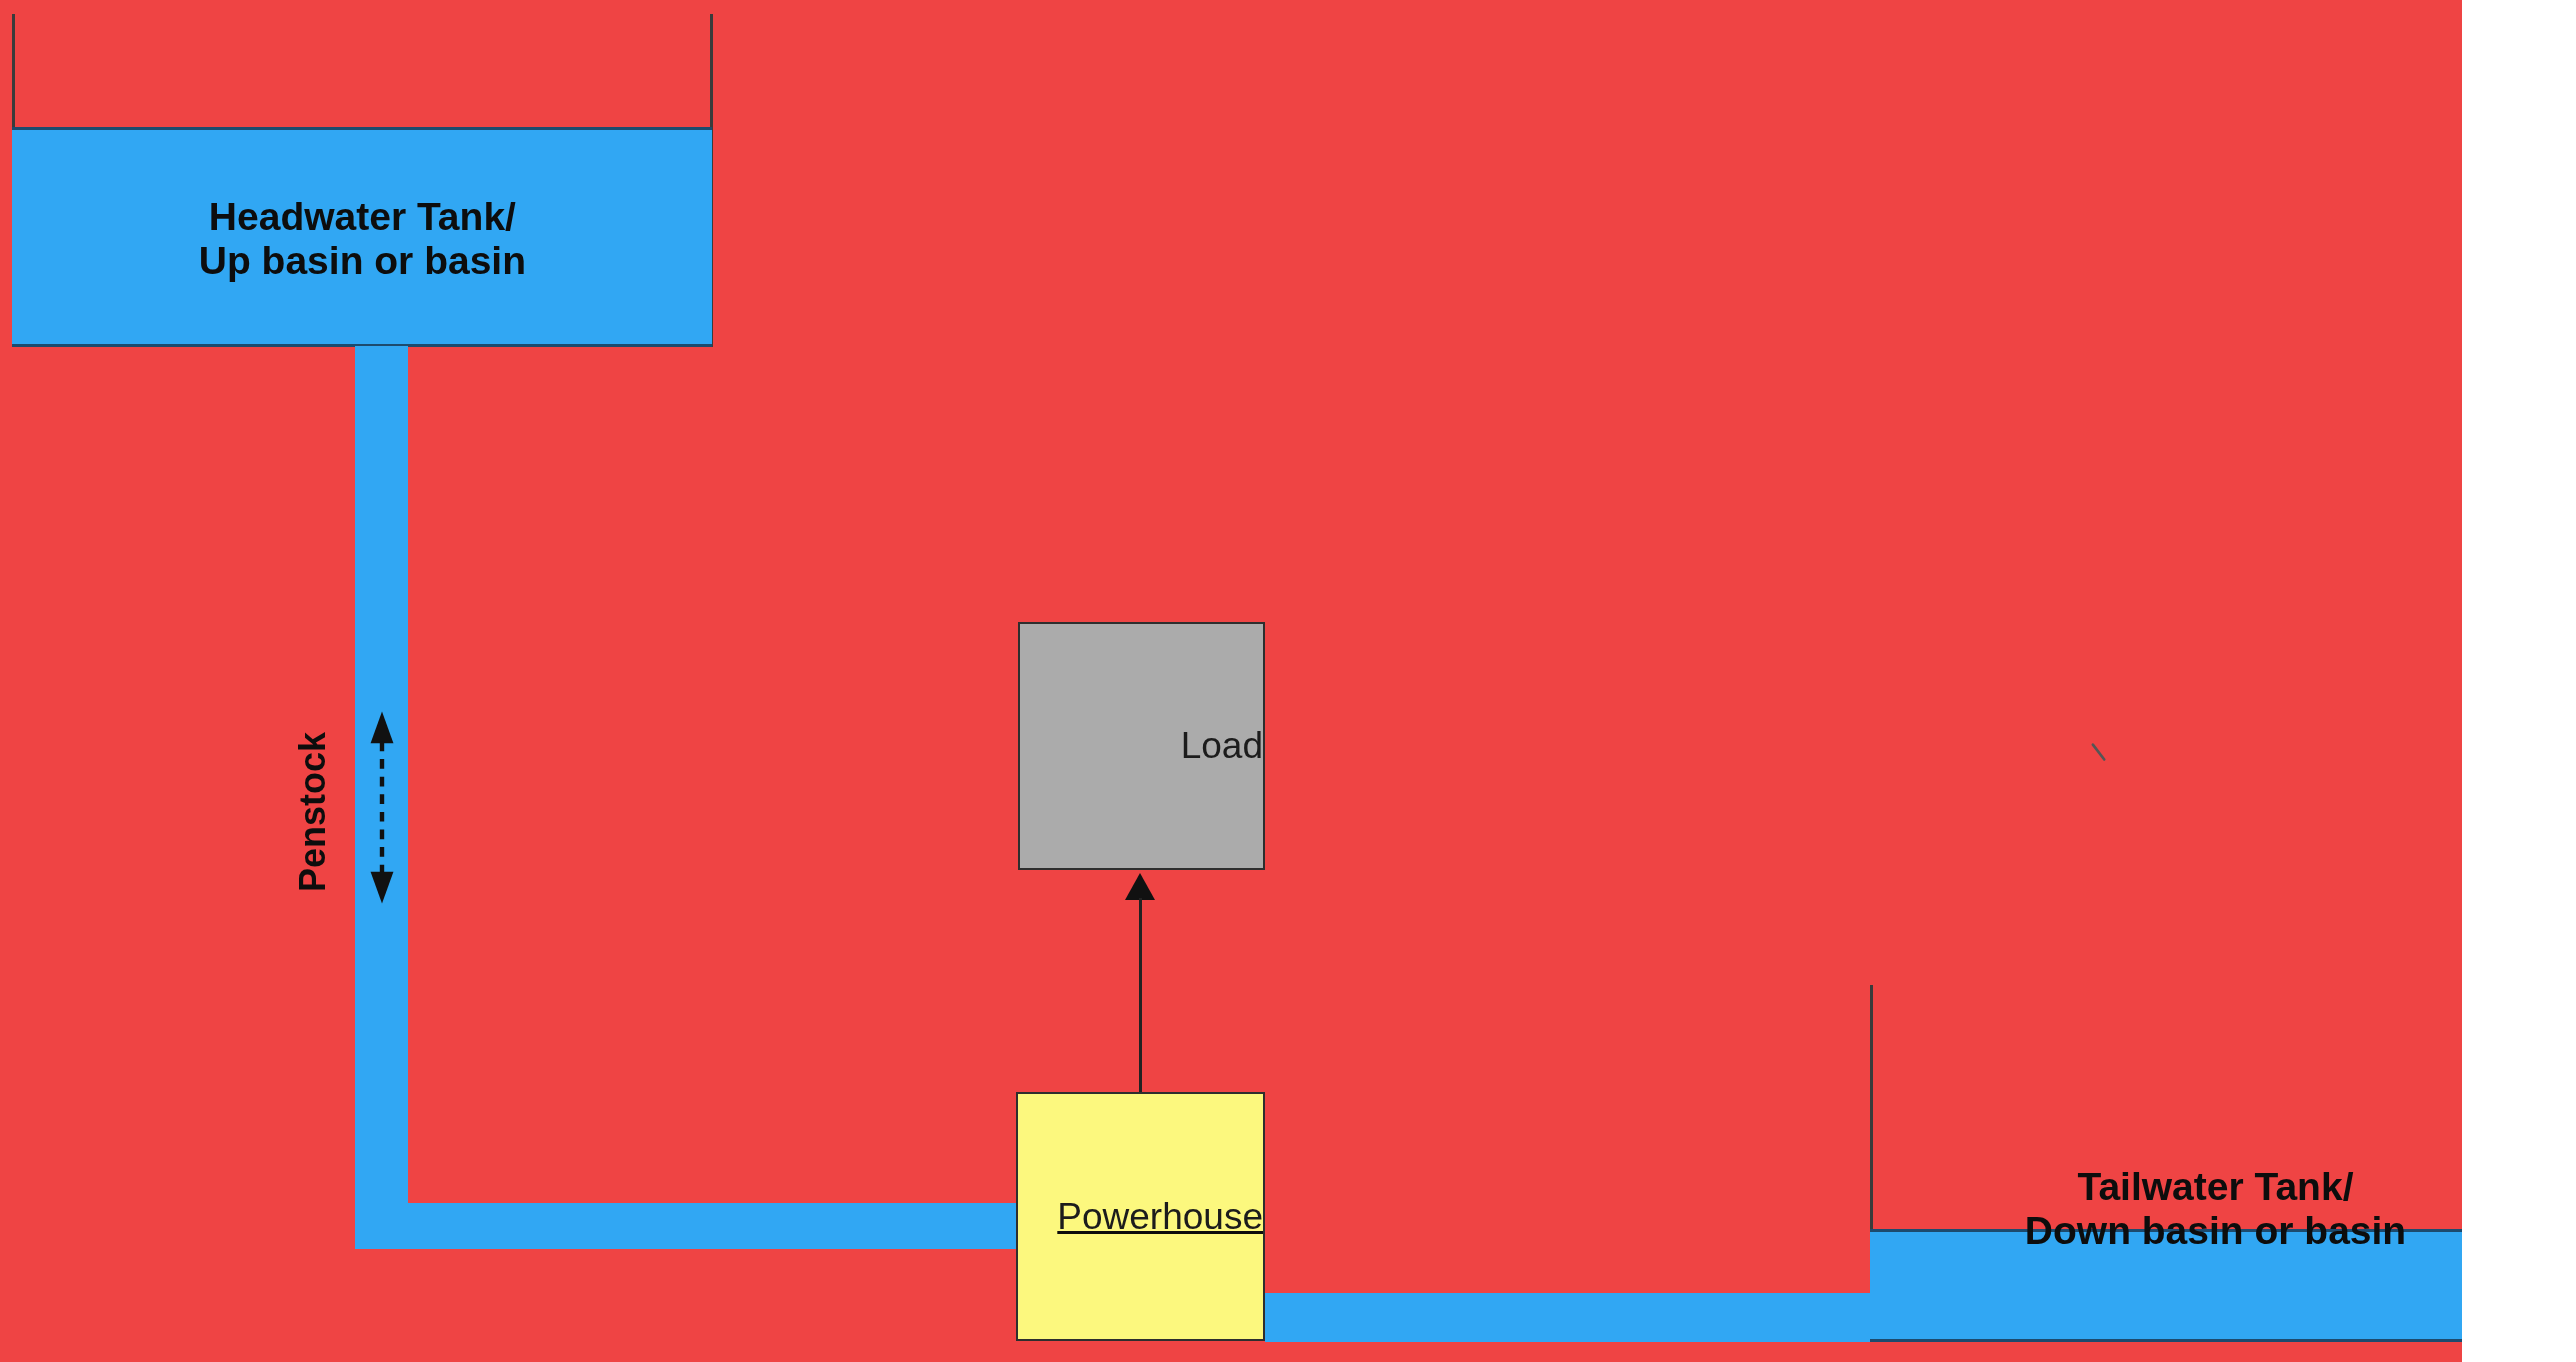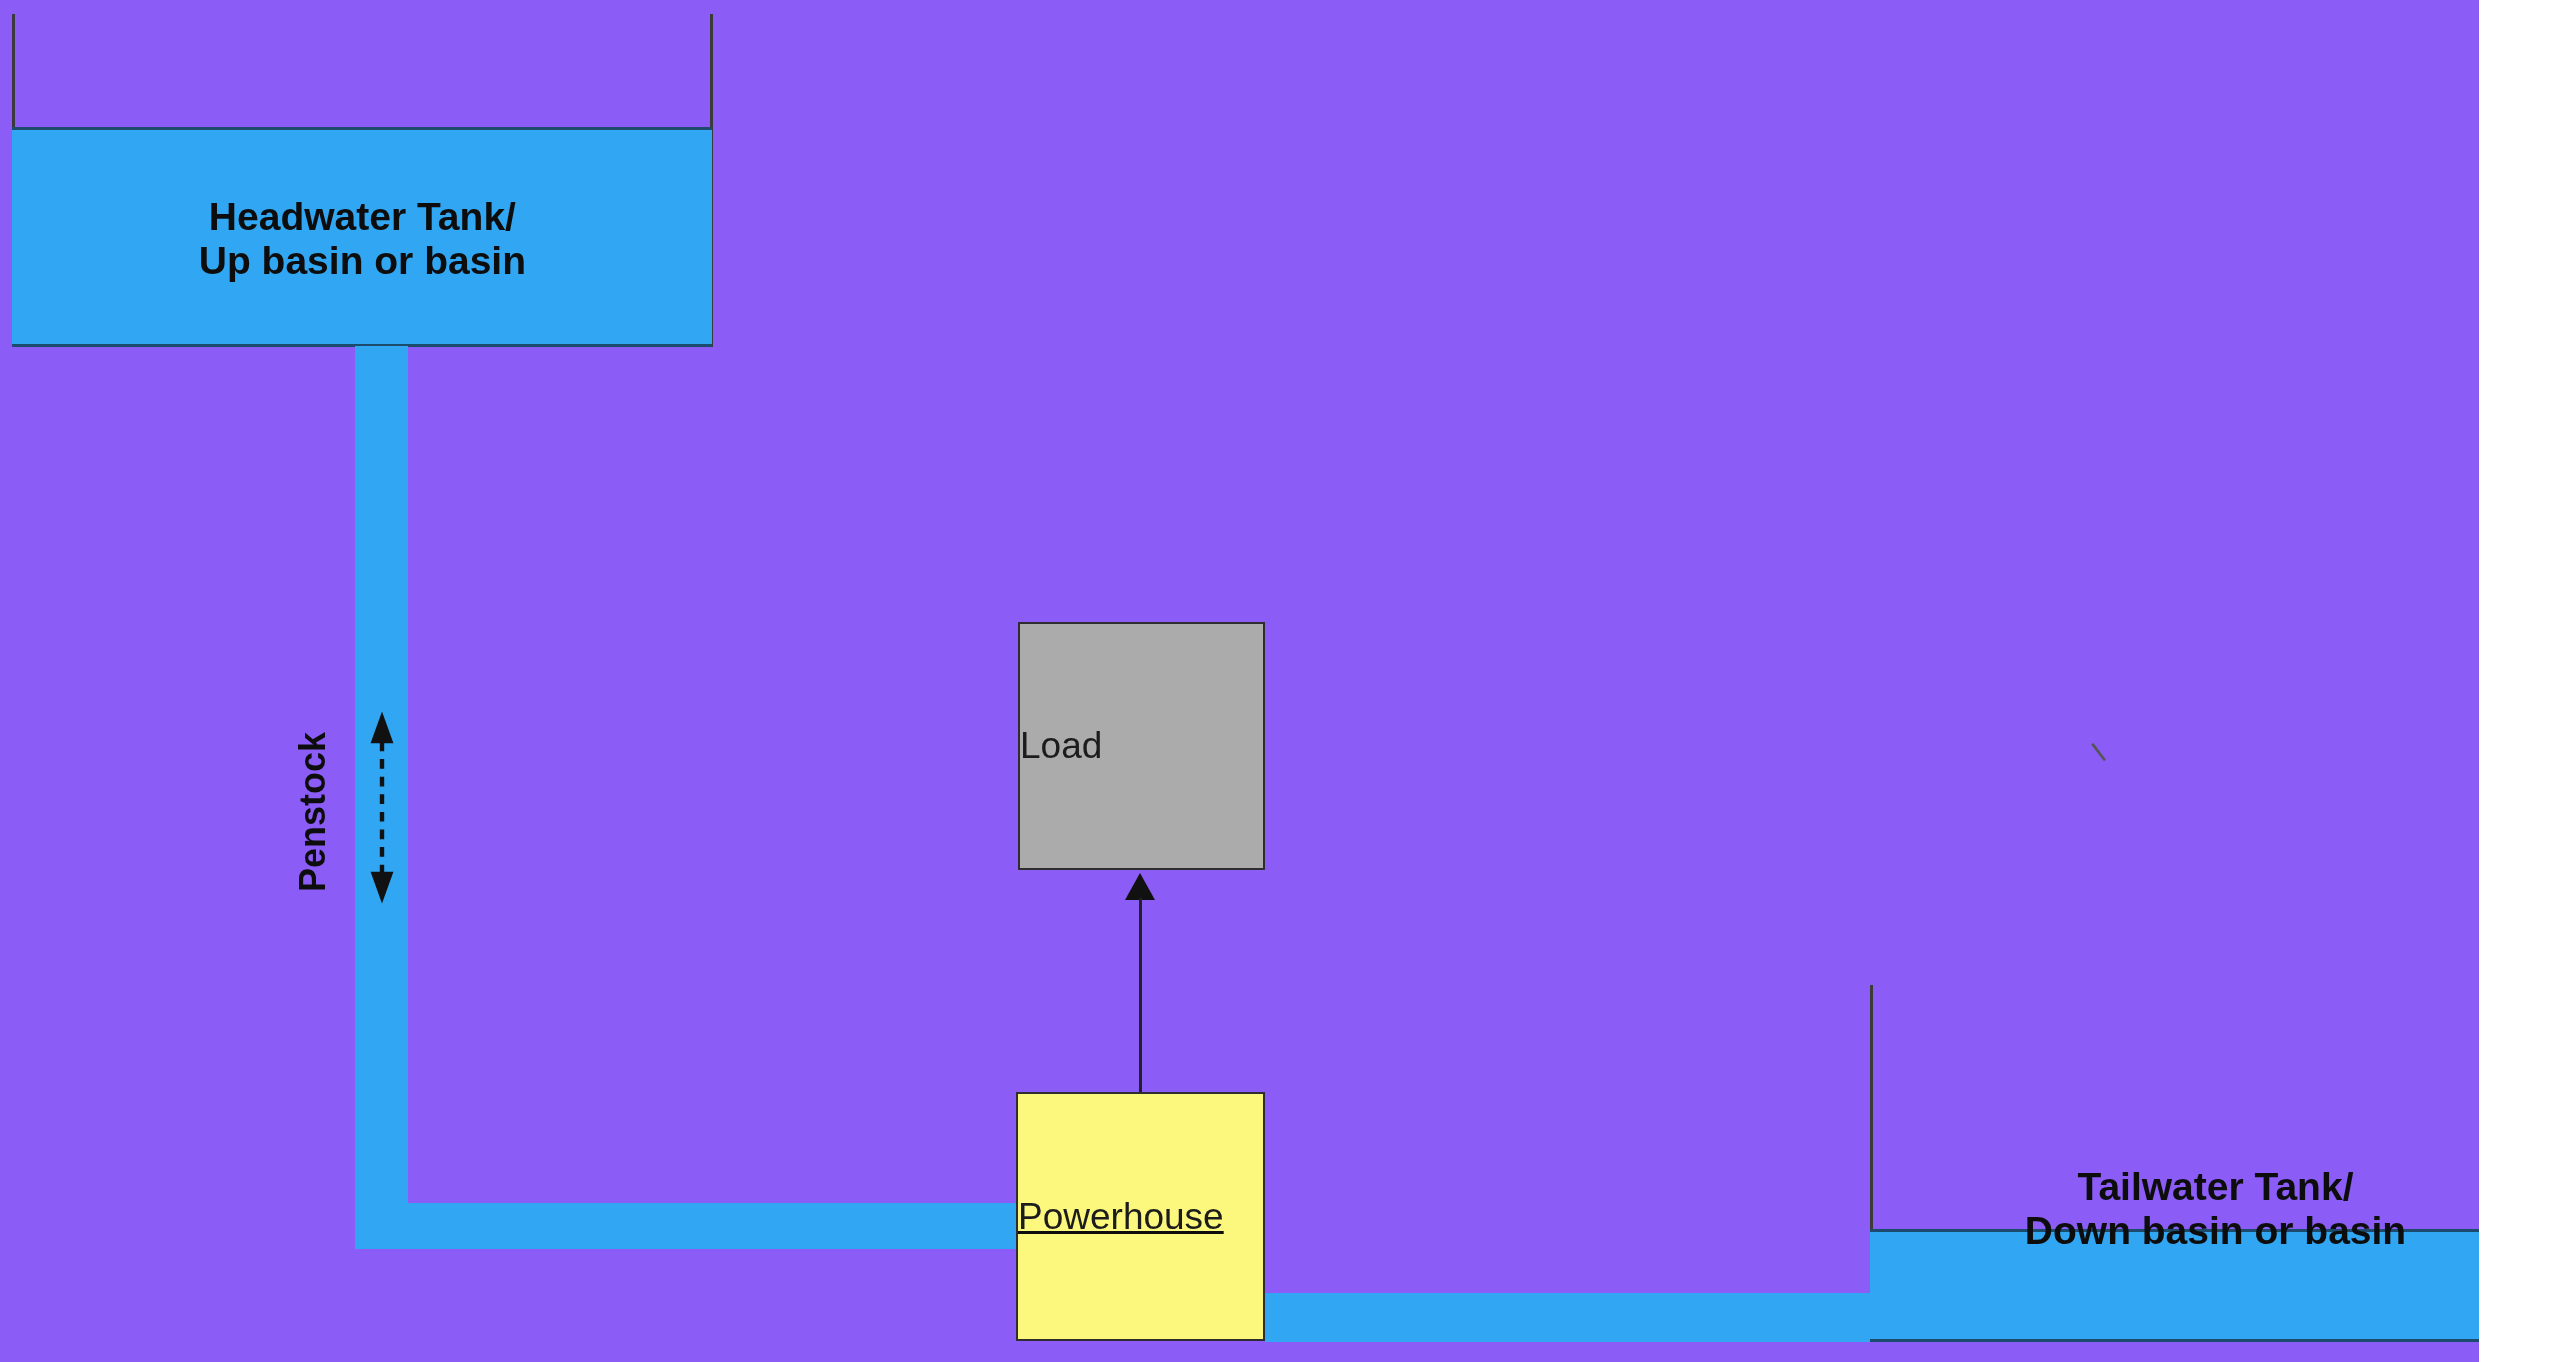--- a/index.html
+++ b/index.html
@@ -1,24 +1,23 @@
 <!DOCTYPE html>
 <html style="font-size:14px"><head>
 <meta charset="utf-8">
 <style>
   html, body { margin: 0; padding: 0; background: #ffffff; }
   .canvas {
     position: relative;
     width: 2462px;
     height: 1363px;
-    background: #8b5cf6;
+    background: #ef4444;
     overflow: hidden;
     font-family: "Liberation Sans", sans-serif;
     color: var(--text, #0d0d0d);
-    padding-left: 17px;
   }
   .abs { position: absolute; }
 
   
   .water-fill { background: var(--water, #31a7f3); }
   .water-body {
     background: var(--water, #31a7f3);
     border-top: 3.6px solid var(--water-edge, #1d4b6e);
     border-bottom: 3.6px solid var(--water-edge, #1d4b6e);
     box-sizing: border-box;
@@ -33,21 +32,21 @@
     line-height: 44px;
     color: var(--text, #0d0d0d);
   }
 
   
   .node-box {
     box-sizing: border-box;
     border: 2.7px solid var(--box-border, #2e2e2e);
     display: flex;
     align-items: center;
-    justify-content: flex-start;
+    justify-content: flex-end;
   }
   #load-box { background: var(--load-fill, #ababab); }
   #powerhouse-box { background: var(--powerhouse-fill, #fcf87e); text-decoration: underline; }
   .node-label { font-size: 37px; color: #1c1c1c; }
 
   
   #penstock-label {
     left: 313px; top: 812px;
     transform: translate(-50%, -50%) rotate(-90deg);
     font-weight: bold;

